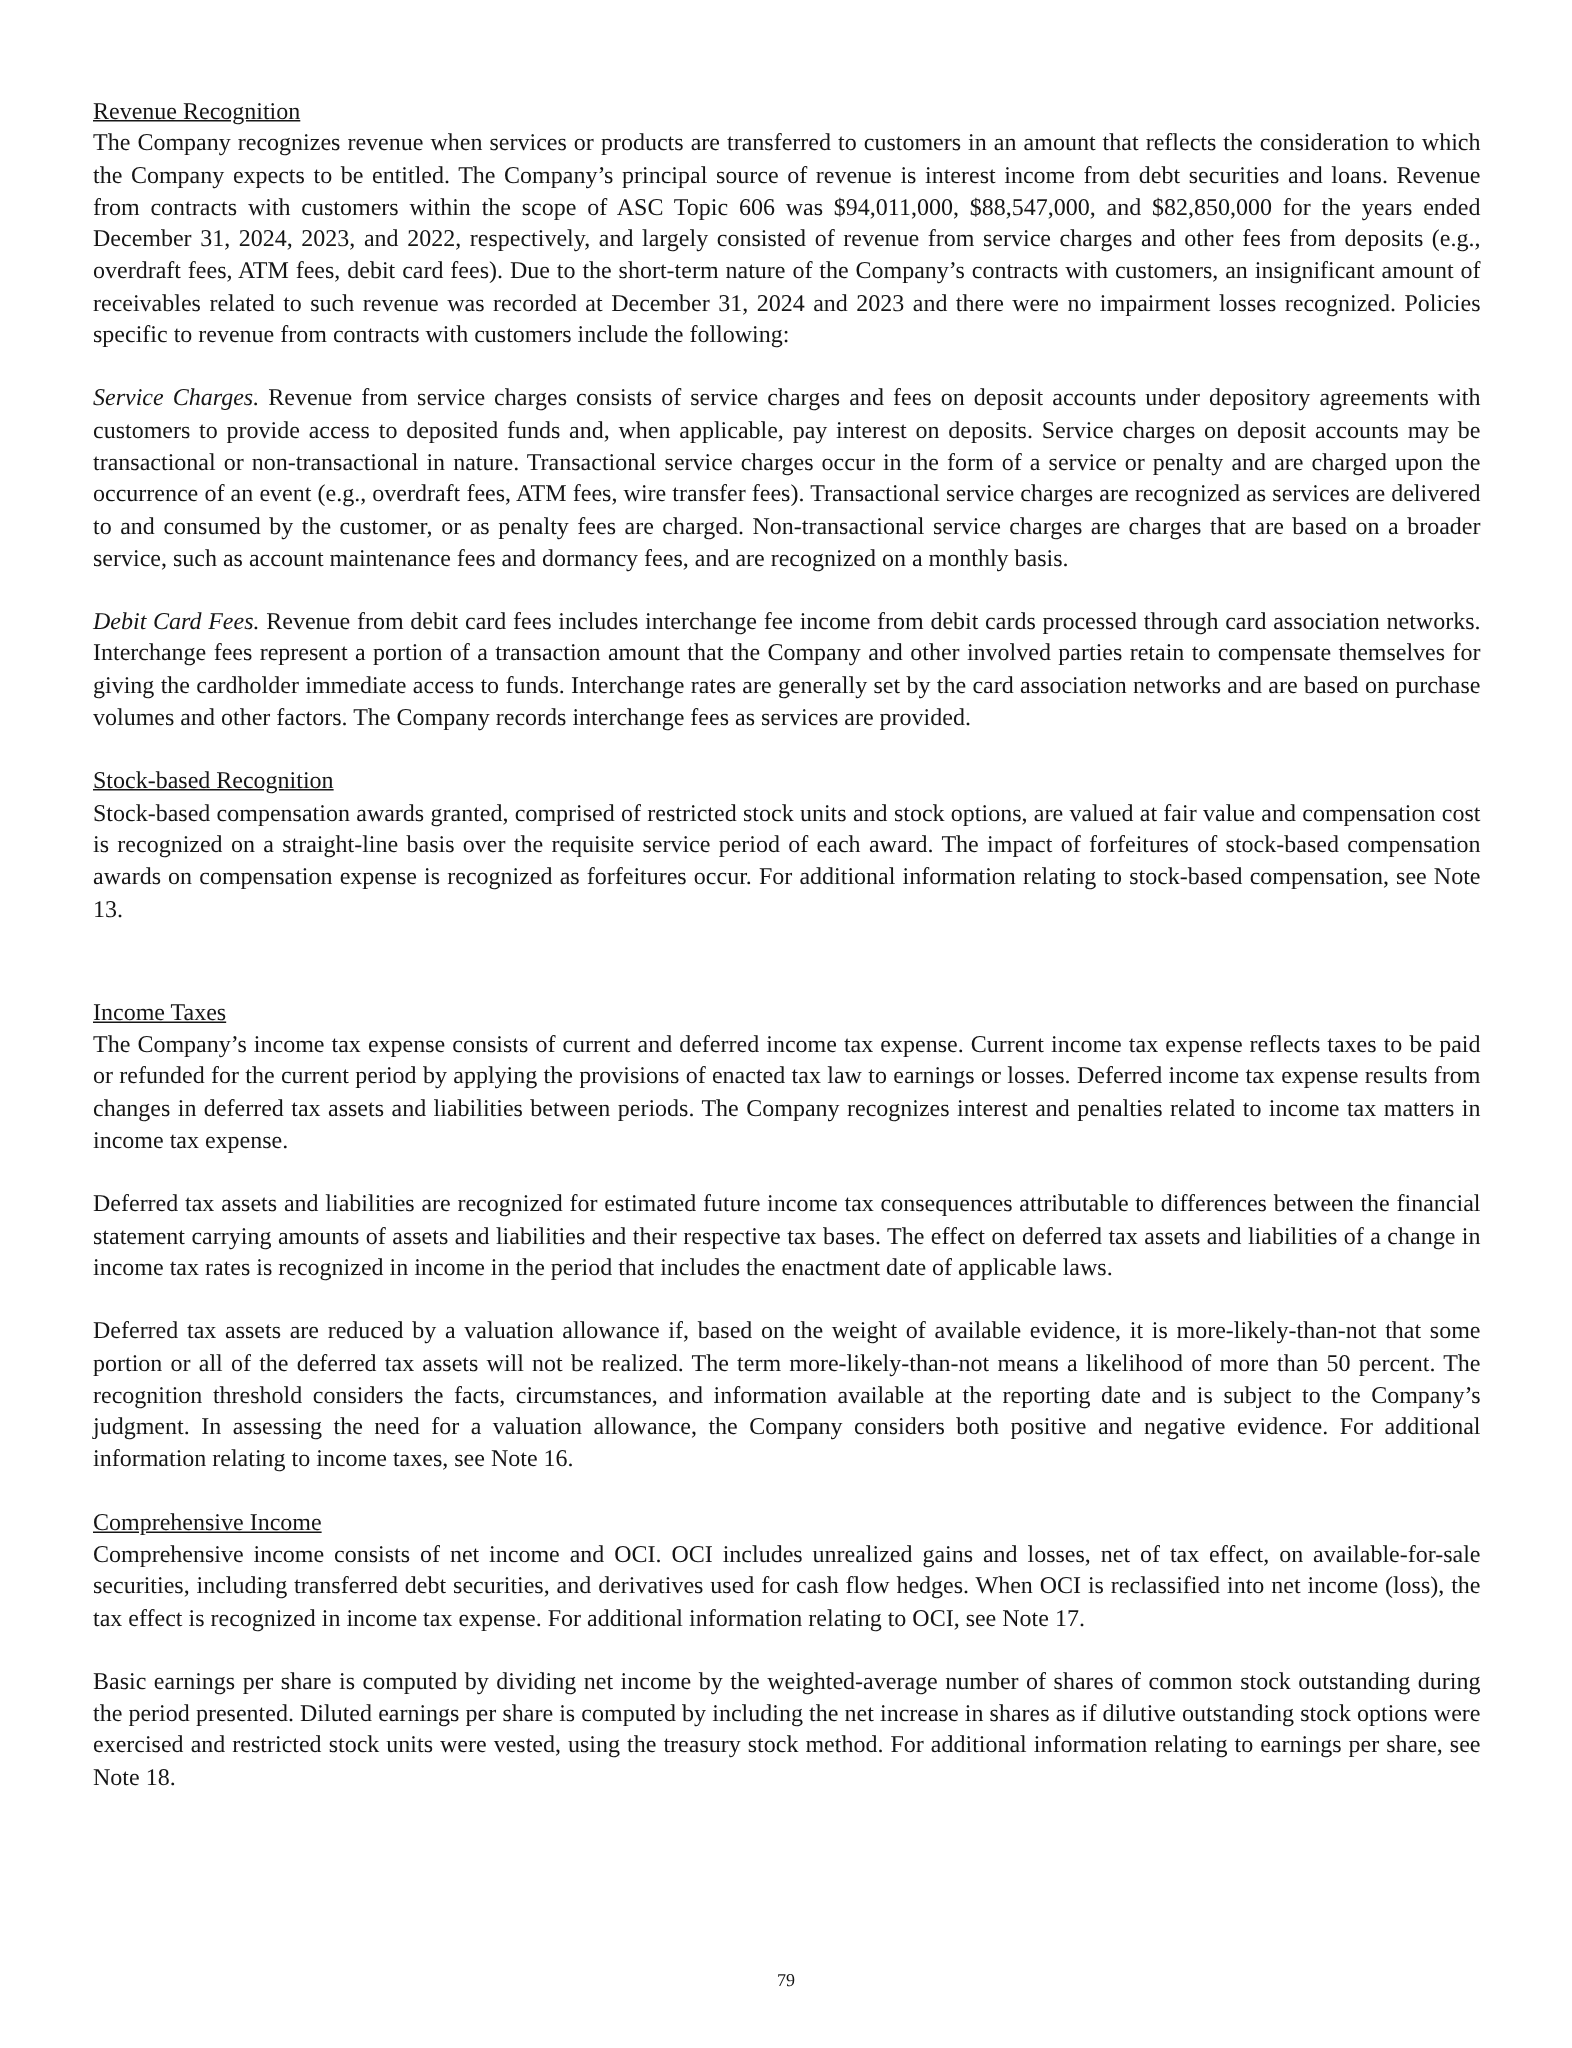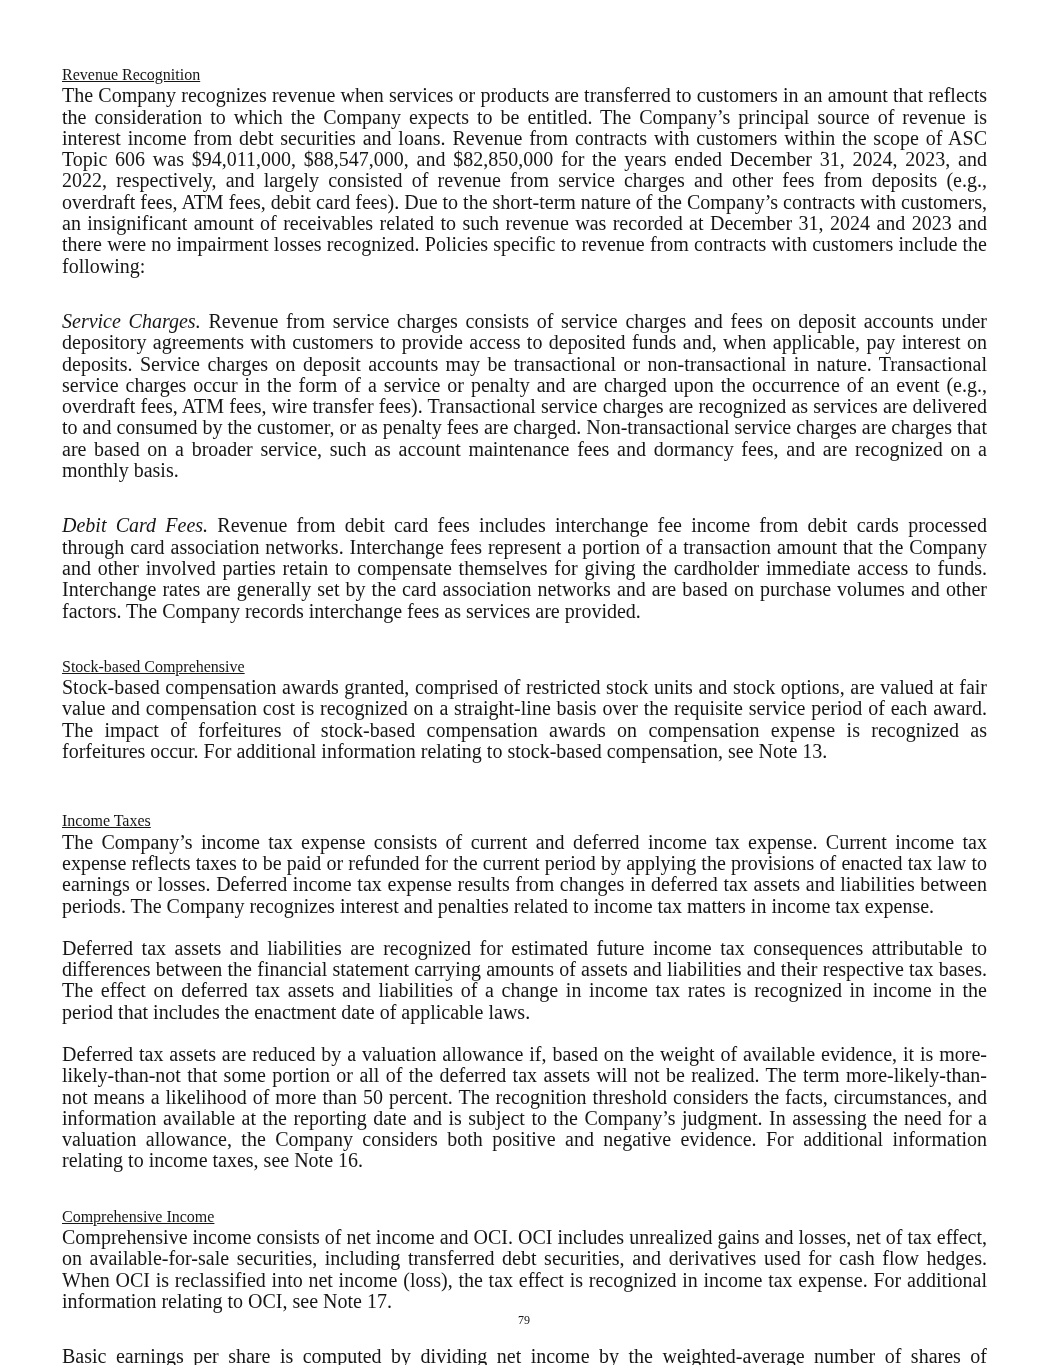--- a/index.html
+++ b/index.html
@@ -17,31 +17,31 @@
   }
   .page {
     position: relative;
     width: 1048px;
     height: 1365px;
     box-sizing: border-box;
     padding: 64px 61px 15px 62px;
     background: #ffffff;
   }
   .section { margin: 0; }
-  .section + .section { margin-top: 34px; }
+  .section + .section { margin-top: 21px; }
   .section.big-gap { margin-top: 48px; }
   .heading {
     font-size: 16px;
     line-height: 21.3px;
     font-weight: normal;
     text-decoration: underline;
     margin: 0;
   }
   p.para {
-    font-size: 20px;
+    font-size: 16px;
     line-height: 21.3px;
     text-align: justify;
     margin: 0;
   }
   p.para + p.para { margin-top: 21px; }
   .lead-italic { font-style: italic; }
   .footer-pagenum {
     position: absolute;
     top: 1310px;
     left: 0;
@@ -63,21 +63,21 @@
 
   <div class="section">
     <p class="para"><i class="lead-italic">Service Charges.</i><span>  Revenue from service charges consists of service charges and fees on deposit accounts under depository agreements with customers to provide access to deposited funds and, when applicable, pay interest on deposits.  Service charges on deposit accounts may be transactional or non-transactional in nature.  Transactional service charges occur in the form of a service or penalty and are charged upon the occurrence of an event (e.g., overdraft fees, ATM fees, wire transfer fees).  Transactional service charges are recognized as services are delivered to and consumed by the customer, or as penalty fees are charged.  Non-transactional service charges are charges that are based on a broader service, such as account maintenance fees and dormancy fees, and are recognized on a monthly basis.</span></p>
   </div>
 
   <div class="section">
     <p class="para"><i class="lead-italic">Debit Card Fees.</i><span>  Revenue from debit card fees includes interchange fee income from debit cards processed through card association networks.  Interchange fees represent a portion of a transaction amount that the Company and other involved parties retain to compensate themselves for giving the cardholder immediate access to funds.  Interchange rates are generally set by the card association networks and are based on purchase volumes and other factors.  The Company records interchange fees as services are provided.</span></p>
   </div>
 
   <div class="section">
-    <div class="heading">Stock-based Comprehensive</div>
+    <div class="heading">Stock-based Recognition</div>
     <p class="para">Stock-based compensation awards granted, comprised of restricted stock units and stock options, are valued at fair value and compensation cost is recognized on a straight-line basis over the requisite service period of each award.  The impact of forfeitures of stock-based compensation awards on compensation expense is recognized as forfeitures occur.  For additional information relating to stock-based compensation, see Note 13.</p>
   </div>
 
   <div class="section big-gap">
   </div>
 
   <div class="section">
     <div class="heading">Income Taxes</div>
     <p class="para">The Company’s income tax expense consists of current and deferred income tax expense.  Current income tax expense reflects taxes to be paid or refunded for the current period by applying the provisions of enacted tax law to earnings or losses.  Deferred income tax expense results from changes in deferred tax assets and liabilities between periods.  The Company recognizes interest and penalties related to income tax matters in income tax expense.</p>
     <p class="para">Deferred tax assets and liabilities are recognized for estimated future income tax consequences attributable to differences between the financial statement carrying amounts of assets and liabilities and their respective tax bases.  The effect on deferred tax assets and liabilities of a change in income tax rates is recognized in income in the period that includes the enactment date of applicable laws.</p>

